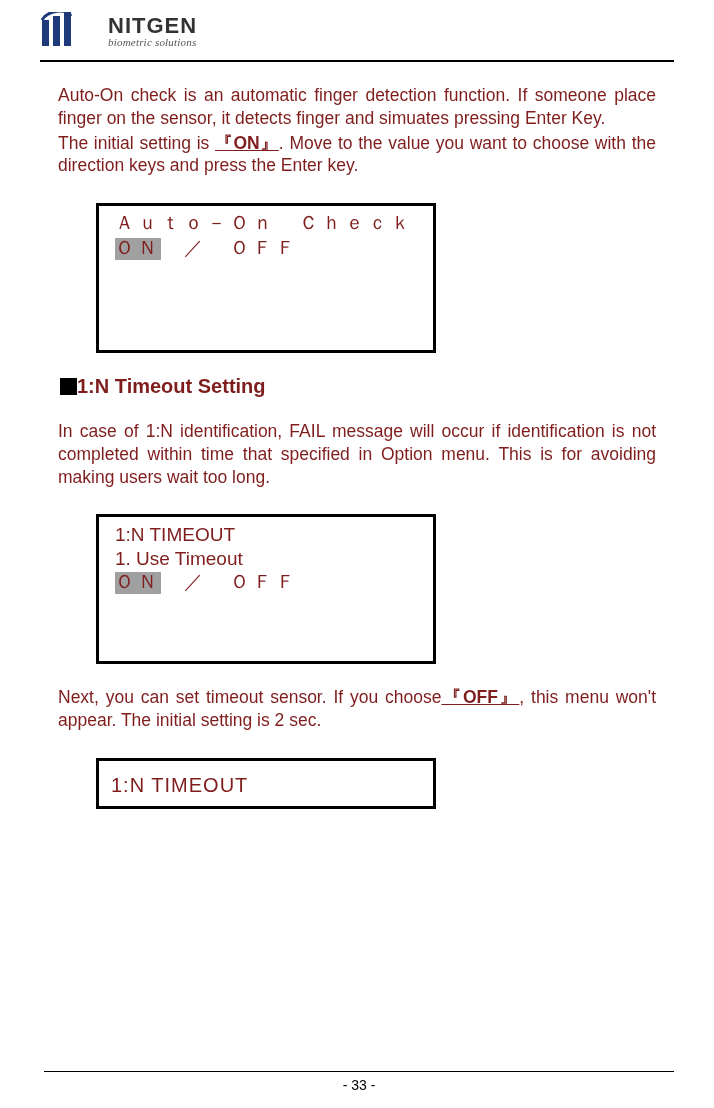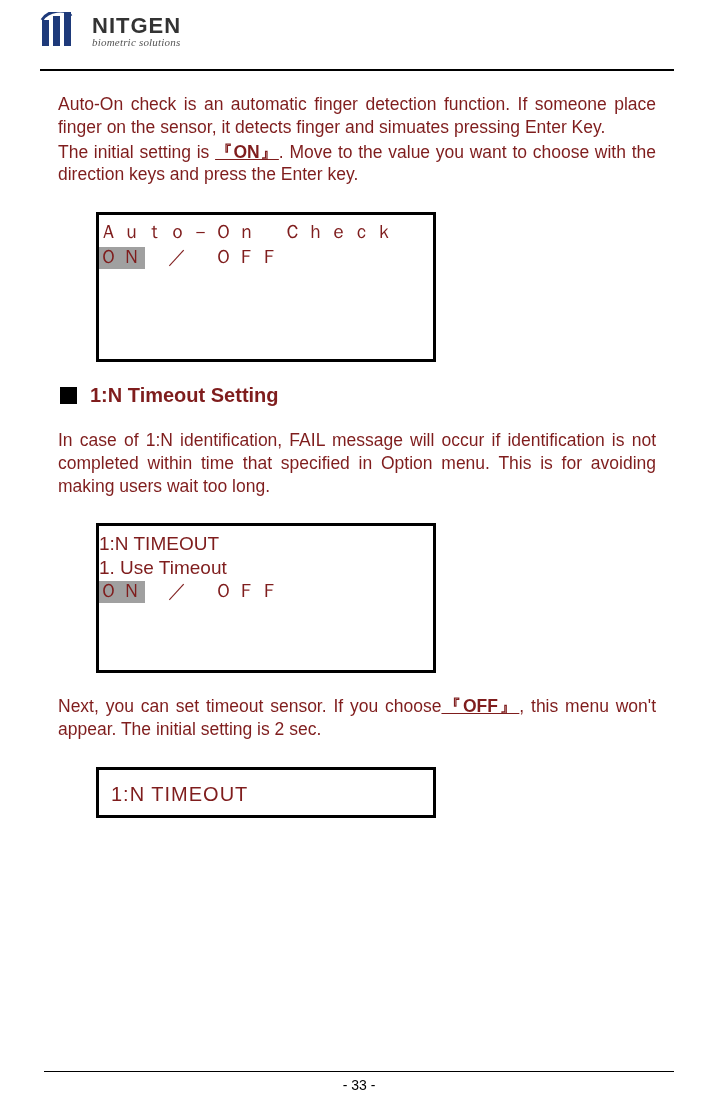--- a/index.html
+++ b/index.html
@@ -16,22 +16,22 @@
       position: relative;
     }
 
     .page {
       padding: 12px 40px 0 40px;
     }
 
     .header {
       display: flex;
       align-items: flex-end;
-      gap: 8px;
-      padding-bottom: 21px;
+      gap: 24px;
+      padding-bottom: 12px;
       border-bottom: 2px solid #000;
       margin-bottom: 22px;
     }
 
     .logo-svg {
       display: block;
     }
 
     .logo-text {
       display: flex;
@@ -73,21 +73,21 @@
     .underline {
       text-decoration: underline;
     }
 
     .framed-box {
       border: 3px solid #000;
       width: 340px;
       margin-left: 38px;
       margin-top: 26px;
       margin-bottom: 22px;
-      padding: 6px 8px 4px 0;
+      padding: 6px 8px 4px 16px;
       min-height: 150px;
     }
 
     .lcd-line {
       font-family: "MS PGothic", "Courier New", monospace;
       font-size: 19px;
       letter-spacing: 4px;
       line-height: 1.3;
     }
 
@@ -104,21 +104,21 @@
       line-height: 1.25;
     }
 
     .highlight {
       background: #a0a0a0;
     }
 
     .section-head {
       display: flex;
       align-items: center;
-      gap: 13px;
+      gap: 0;
       padding: 0 0 0 2px;
       margin-bottom: 22px;
     }
 
     .bullet {
       width: 17px;
       height: 17px;
       background: #000;
       flex-shrink: 0;
     }

